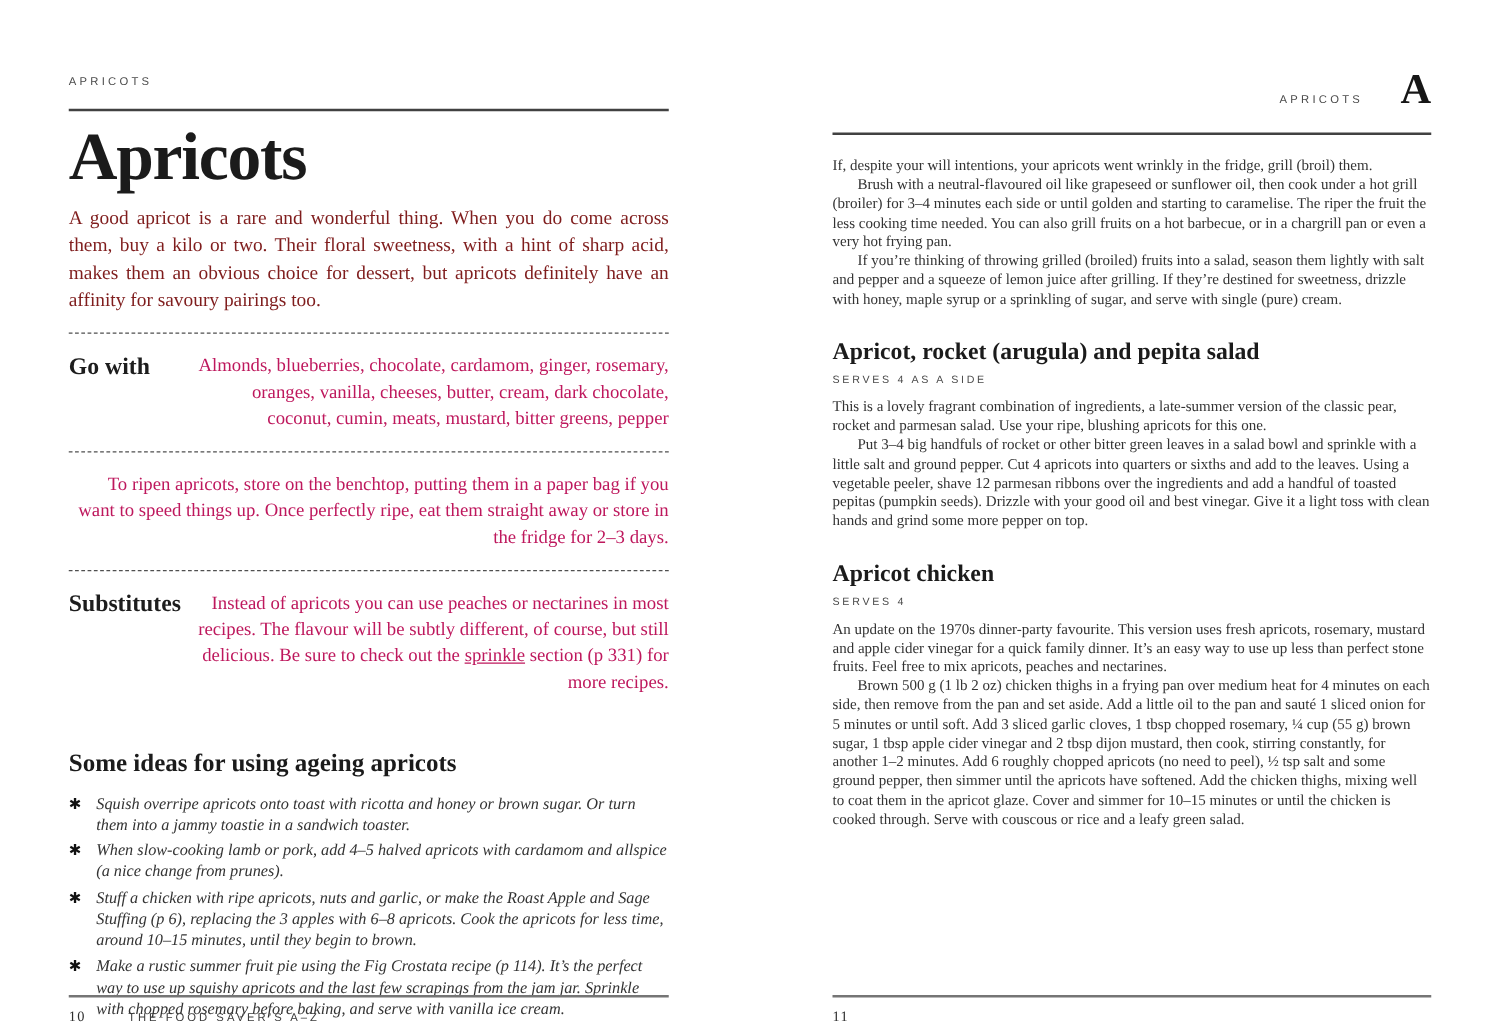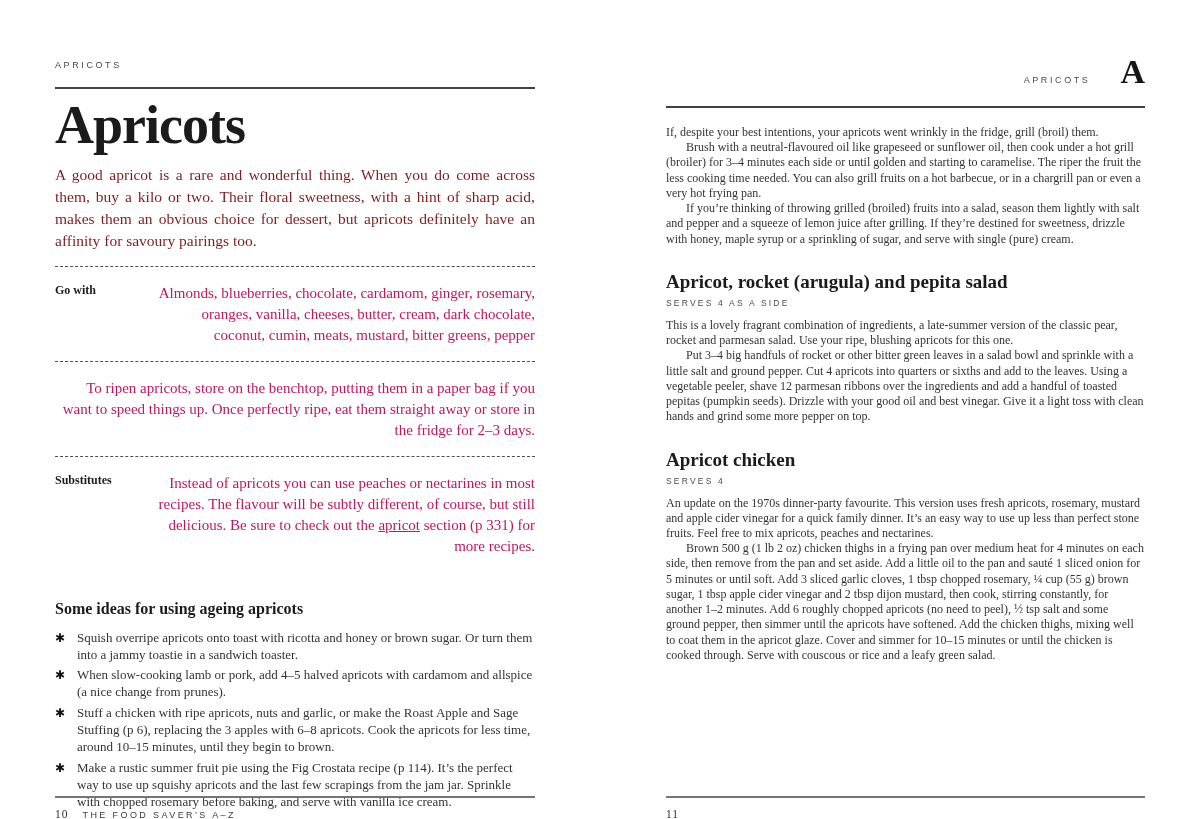--- a/index.html
+++ b/index.html
@@ -29,38 +29,38 @@
   .intro {
     margin:10px 0 0; font-size:15.5px; line-height:1.42;
     text-align:justify; color:#7f1d1d;
   }
   .info-table { margin-top:14px; }
   .info-row {
     display:flex;
     border-top:1px dashed #4f4f4f;
     padding:16px 0 15px;
   }
-  .info-label { flex:none; width:98px; font-weight:700; font-size:12px; color:#1d1d1d; }
+  .info-label { flex:none; width:98px; font-weight:700; font-size:19px; color:#1d1d1d; }
   .info-text  { flex:1; font-size:15px; line-height:1.4; color:#be185d;text-align:right; }
   .xref-link  { text-decoration:underline; }
 
-  .ideas-heading { margin:28px 0 12px; font-weight:700; font-size:16px; color:#1b1b1b; }
+  .ideas-heading { margin:28px 0 12px; font-weight:700; font-size:20px; color:#1b1b1b; }
   .ideas-list { list-style:none; margin:0; padding:0; }
   .idea-item { display:flex; gap:10px; margin-bottom:4px; }
   .bullet-star {
     flex:none; width:12px;
     font-family:"DejaVu Sans", sans-serif;
     font-size:12px; line-height:1.4; color:#111111;
   }
-  .idea-text { font-size:13px; line-height:1.3; color:#333333; }
+  .idea-text { font-size:13px; line-height:1.3; color:#333333;font-style:italic; }
 
   .page-footer {
     position:absolute; left:55px; right:65px; bottom:33px;
     border-top:2px solid #757575; padding-top:10px;
-    display:flex; align-items:baseline; gap:14px;
+    display:flex; align-items:baseline; gap:34px;
   }
   .page.right .page-footer { left:66px; right:55px; justify-content:flex-start; }
   .pageno { font-size:11.5px; color:#2f2f2f; letter-spacing:1px; }
   .booktitle {
     font-family:Liberation Sans, sans-serif;
     font-size:9px; letter-spacing:2.4px; color:#3a3a3a;
   }
 
   
   .rp-head { display:flex; justify-content:flex-end; align-items:baseline; gap:30px; }
@@ -95,21 +95,21 @@
     <div class="info-table">
       <div class="info-row">
         <div class="info-label">Go with</div>
         <div class="info-text">Almonds, blueberries, chocolate, cardamom, ginger, rosemary, oranges, vanilla, cheeses, butter, cream, dark chocolate, coconut, cumin, meats, mustard, bitter greens, pepper</div>
       </div>
       <div class="info-row">
         <div class="info-text">To ripen apricots, store on the benchtop, putting them in a paper bag if you want to speed things up. Once perfectly ripe, eat them straight away or store in the fridge for 2–3 days.</div>
       </div>
       <div class="info-row">
         <div class="info-label">Substitutes</div>
-        <div class="info-text"><span>Instead of apricots you can use peaches or nectarines in most recipes. The flavour will be subtly different, of course, but still delicious. Be sure to check out the </span><span class="xref-link">apricot</span><span> section (p 331) for more recipes.</span></div>
+        <div class="info-text"><span>Instead of apricots you can use peaches or nectarines in most recipes. The flavour will be subtly different, of course, but still delicious. Be sure to check out the </span><span class="xref-link">sprinkle</span><span> section (p 331) for more recipes.</span></div>
       </div>
     </div>
 
     <h2 class="ideas-heading">Some ideas for using ageing apricots</h2>
 
     <ul class="ideas-list">
       <li class="idea-item">
         <span class="bullet-star">✱</span>
         <span class="idea-text">Squish overripe apricots onto toast with ricotta and honey or brown sugar. Or turn them into a jammy toastie in a sandwich toaster.</span>
       </li>
@@ -135,21 +135,21 @@
 
   <div class="page right">
     <div class="rp-head">
       <span class="runhead">APRICOTS</span>
       <span class="letter-tab">A</span>
     </div>
     <div class="header-rule"></div>
 
     <div class="section first">
       <div class="sec-body">
-        <p>If, despite your best intentions, your apricots went wrinkly in the fridge, grill (broil) them.</p>
+        <p>If, despite your will intentions, your apricots went wrinkly in the fridge, grill (broil) them.</p>
         <p>Brush with a neutral-flavoured oil like grapeseed or sunflower oil, then cook under a hot grill (broiler) for 3–4 minutes each side or until golden and starting to caramelise. The riper the fruit the less cooking time needed. You can also grill fruits on a hot barbecue, or in a chargrill pan or even a very hot frying pan.</p>
         <p>If you’re thinking of throwing grilled (broiled) fruits into a salad, season them lightly with salt and pepper and a squeeze of lemon juice after grilling. If they’re destined for sweetness, drizzle with honey, maple syrup or a sprinkling of sugar, and serve with single (pure) cream.</p>
       </div>
     </div>
 
     <div class="section">
       <h2 class="sec-heading">Apricot, rocket (arugula) and pepita salad</h2>
       <div class="serves">SERVES 4 AS A SIDE</div>
       <div class="sec-body">
         <p>This is a lovely fragrant combination of ingredients, a late-summer version of the classic pear, rocket and parmesan salad. Use your ripe, blushing apricots for this one.</p>

